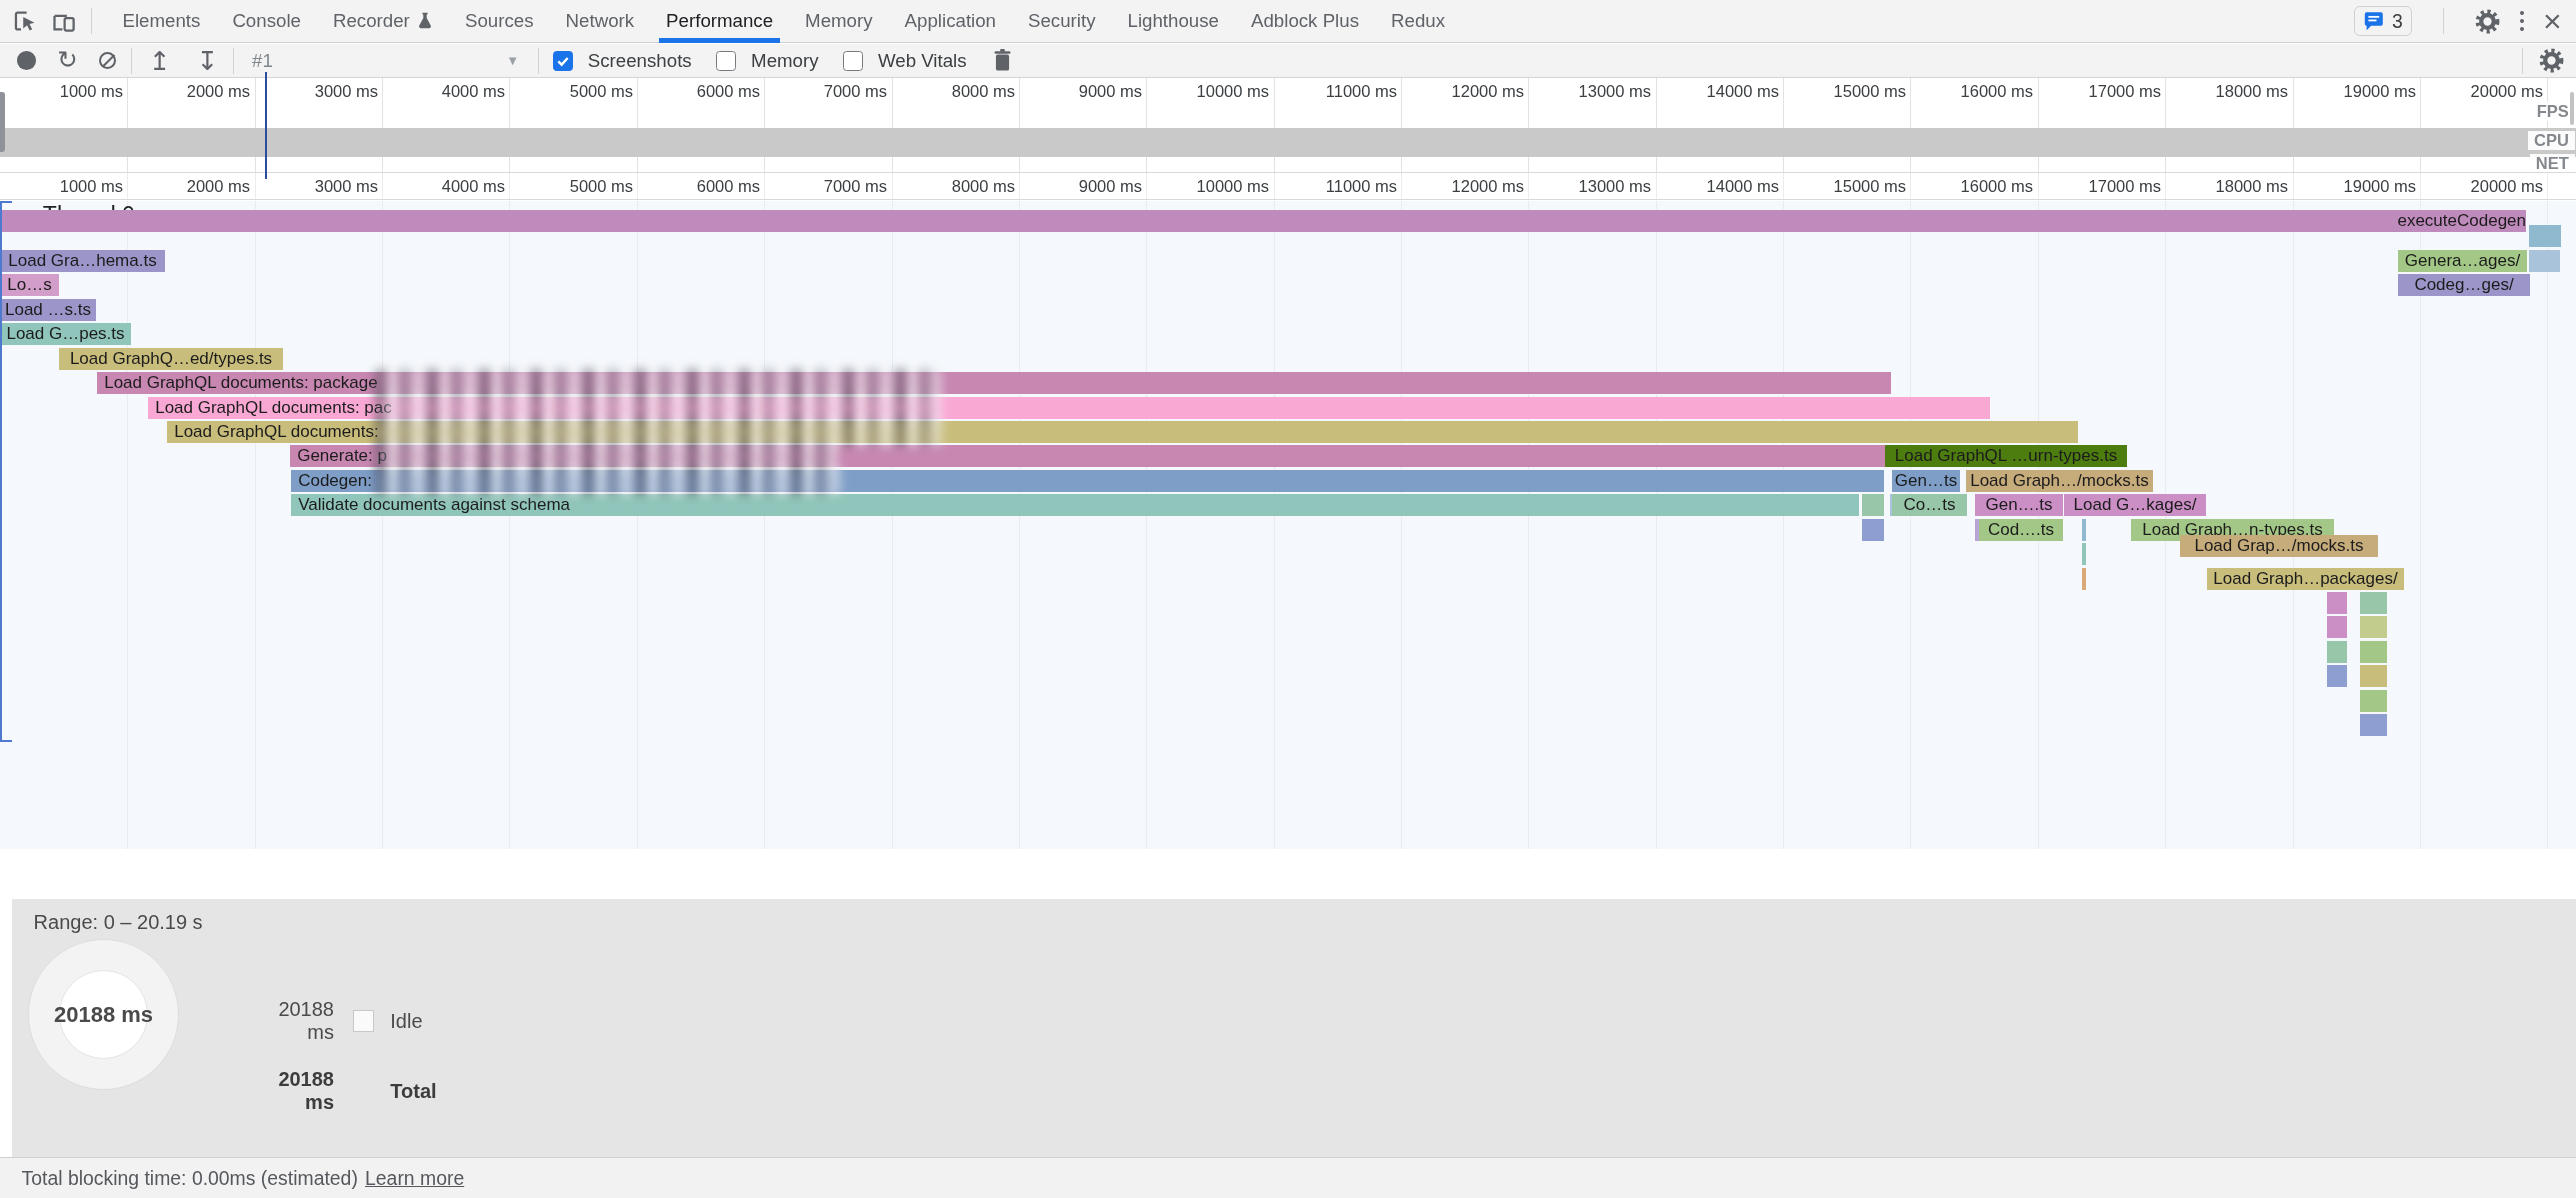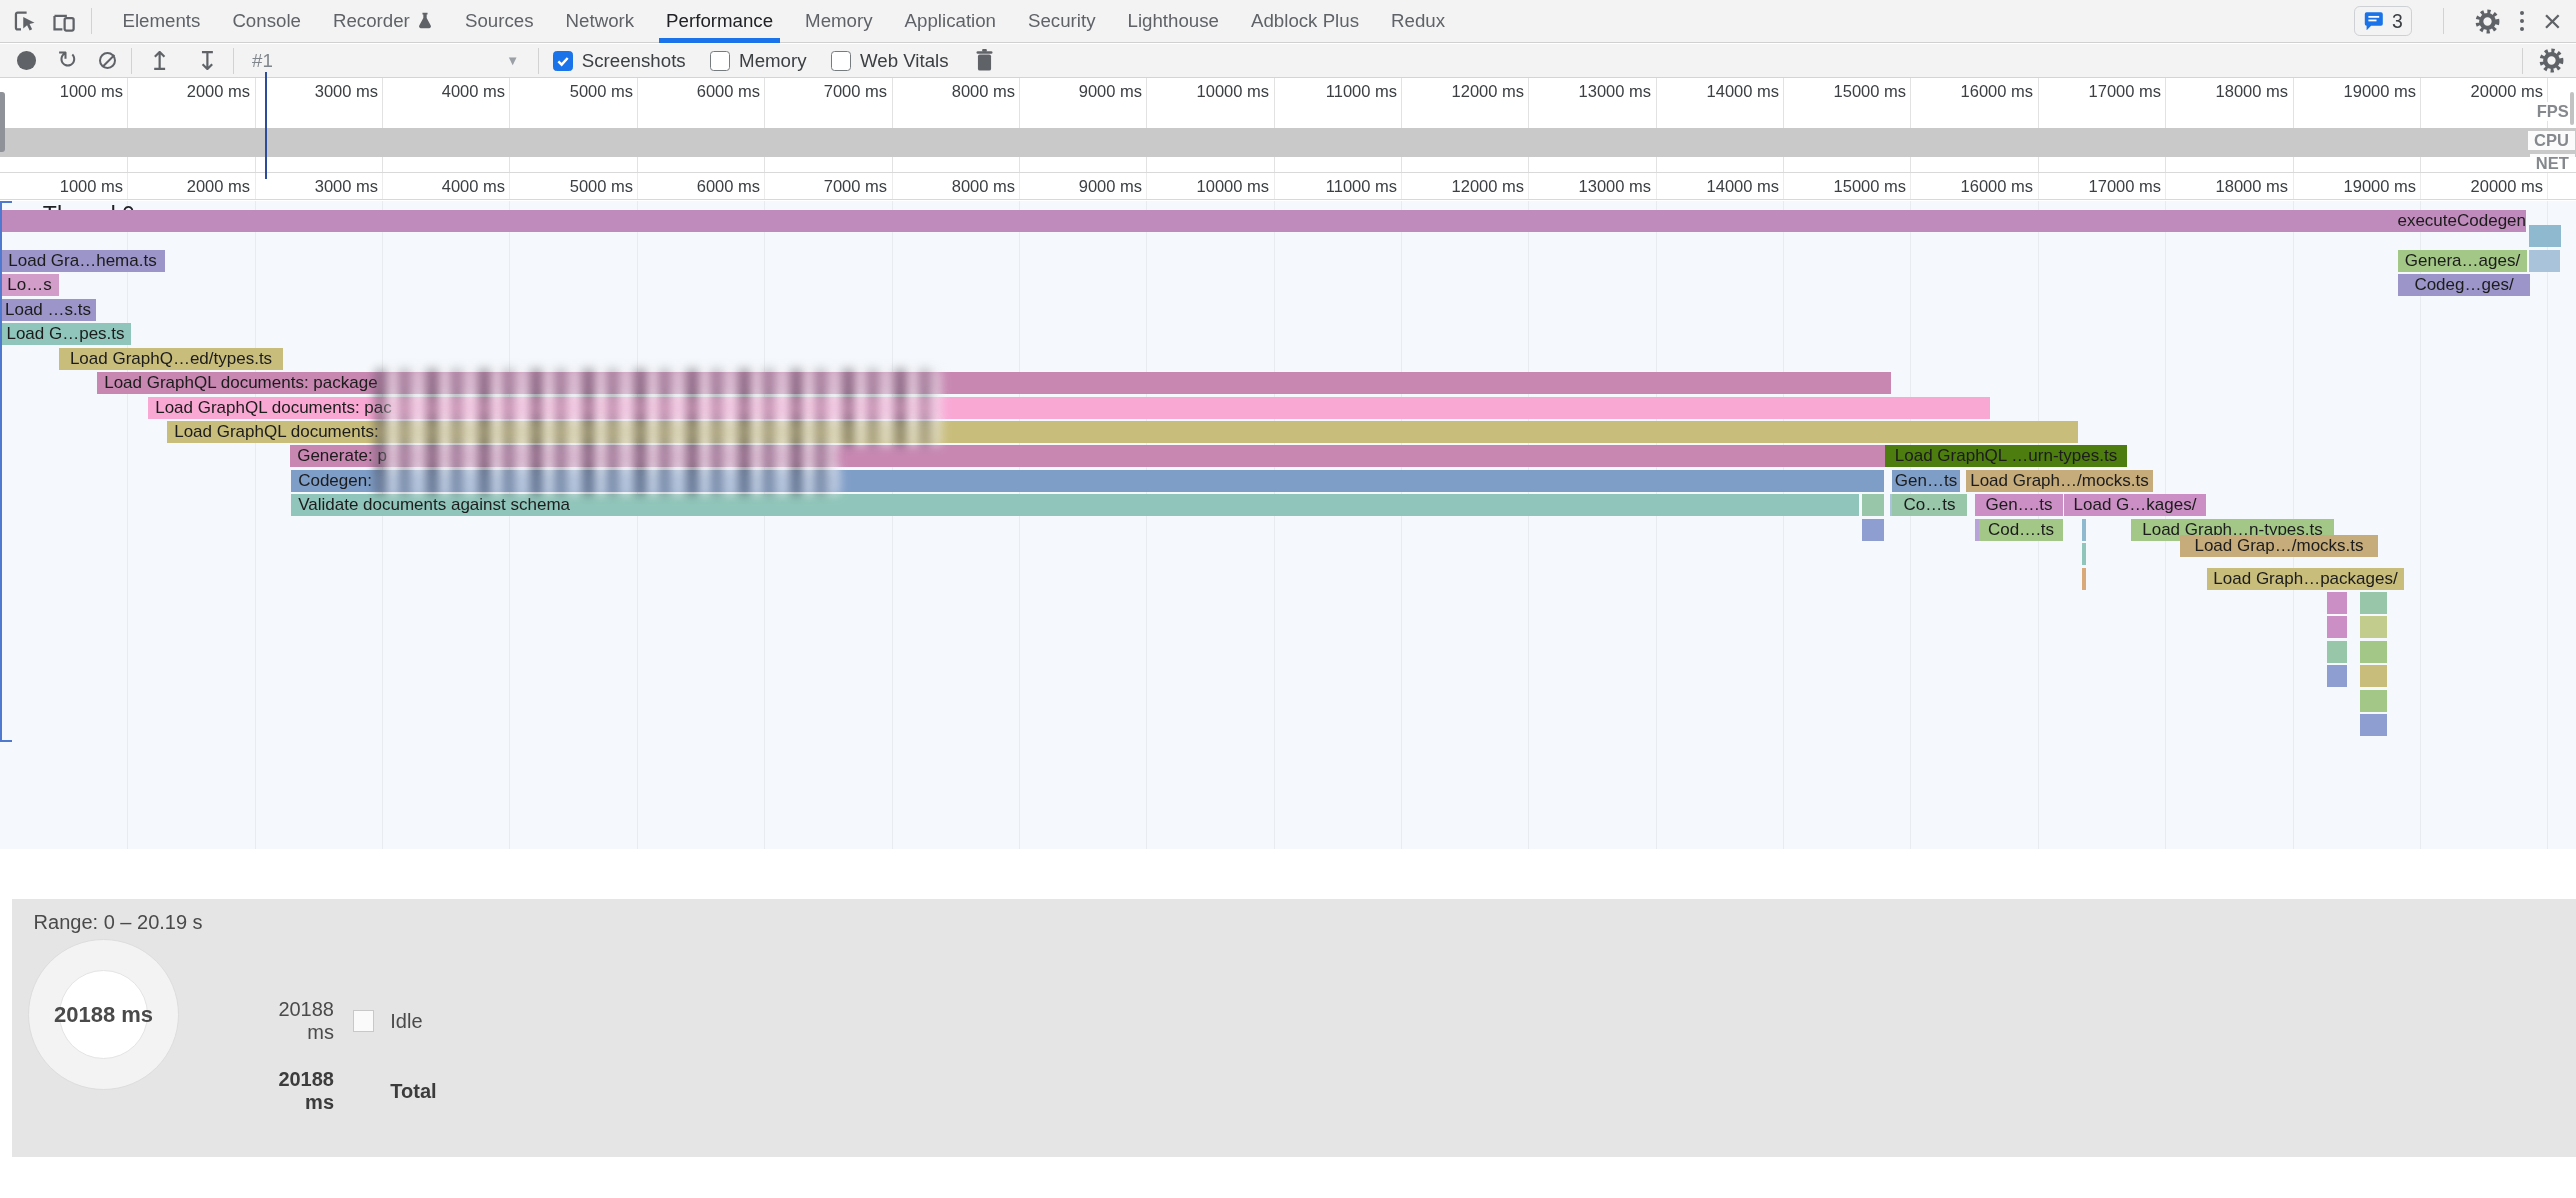--- a/index.html
+++ b/index.html
@@ -30,21 +30,21 @@
     background:#f3f3f3; border-bottom:0.7px solid #d4d4d4; display:flex; align-items:center; }
   #perf-toolbar .grp { display:flex; align-items:center; gap:21.6px; padding-left:17px; }
   .rec-dot { width:18.7px; height:18.7px; border-radius:50%; background:#5f6368; }
   .block-icon { width:17px; height:17px; border:2.2px solid #5f6368; border-radius:50%; position:relative; }
   .block-icon::after { content:""; position:absolute; left:-1.4px; top:5.8px; width:17px; height:2.2px;
     background:#5f6368; transform:rotate(-45deg); }
   #session-select { width:267px; display:flex; align-items:center; justify-content:space-between;
     font-size:18.7px; color:#80868b; margin:0 4.3px; }
   #session-select .caret { font-size:13px; color:#9aa0a6; }
   #checkboxes { display:flex; align-items:center; }
-  .checkbox { display:flex; align-items:center; gap:9px; margin-right:24.4px; }
+  .checkbox { display:flex; align-items:center; gap:15px; margin-right:24.4px; }
   .box { width:20px; height:20px; border:1.4px solid #767b80; border-radius:3.6px; background:#fff;
     display:flex; align-items:center; justify-content:center; }
   .box.checked { background:#1a73e8; border-color:#1a73e8; }
   .cb-label { font-size:18.7px; color:#3c4043; }
   #perf-toolbar .right { margin-left:auto; display:flex; align-items:center; padding-right:11.5px; }
 
   
   #overview { position:absolute; left:0; top:78px; width:2576px; height:95px; background:#fff;
     border-bottom:0.7px solid #d9d9d9; overflow:hidden; }
   .ov-gridline { position:absolute; top:0; width:0.7px; height:95px; background:#e2e2e2; }
@@ -447,15 +447,19 @@
           <span>Idle</span>
         </div>
         <div class="lrow bold">
           <span class="lval">20188 ms</span>
           <span class="lsw empty"></span>
           <span>Total</span>
         </div>
       </div>
   </div>
 
+  <footer id="status-bar">
+    <span>Total blocking time: 0.00ms (estimated)</span>
+    <a id="status-link" href="#">Learn more</a>
+  </footer>
 
 </div>
 
 
 </body></html>

